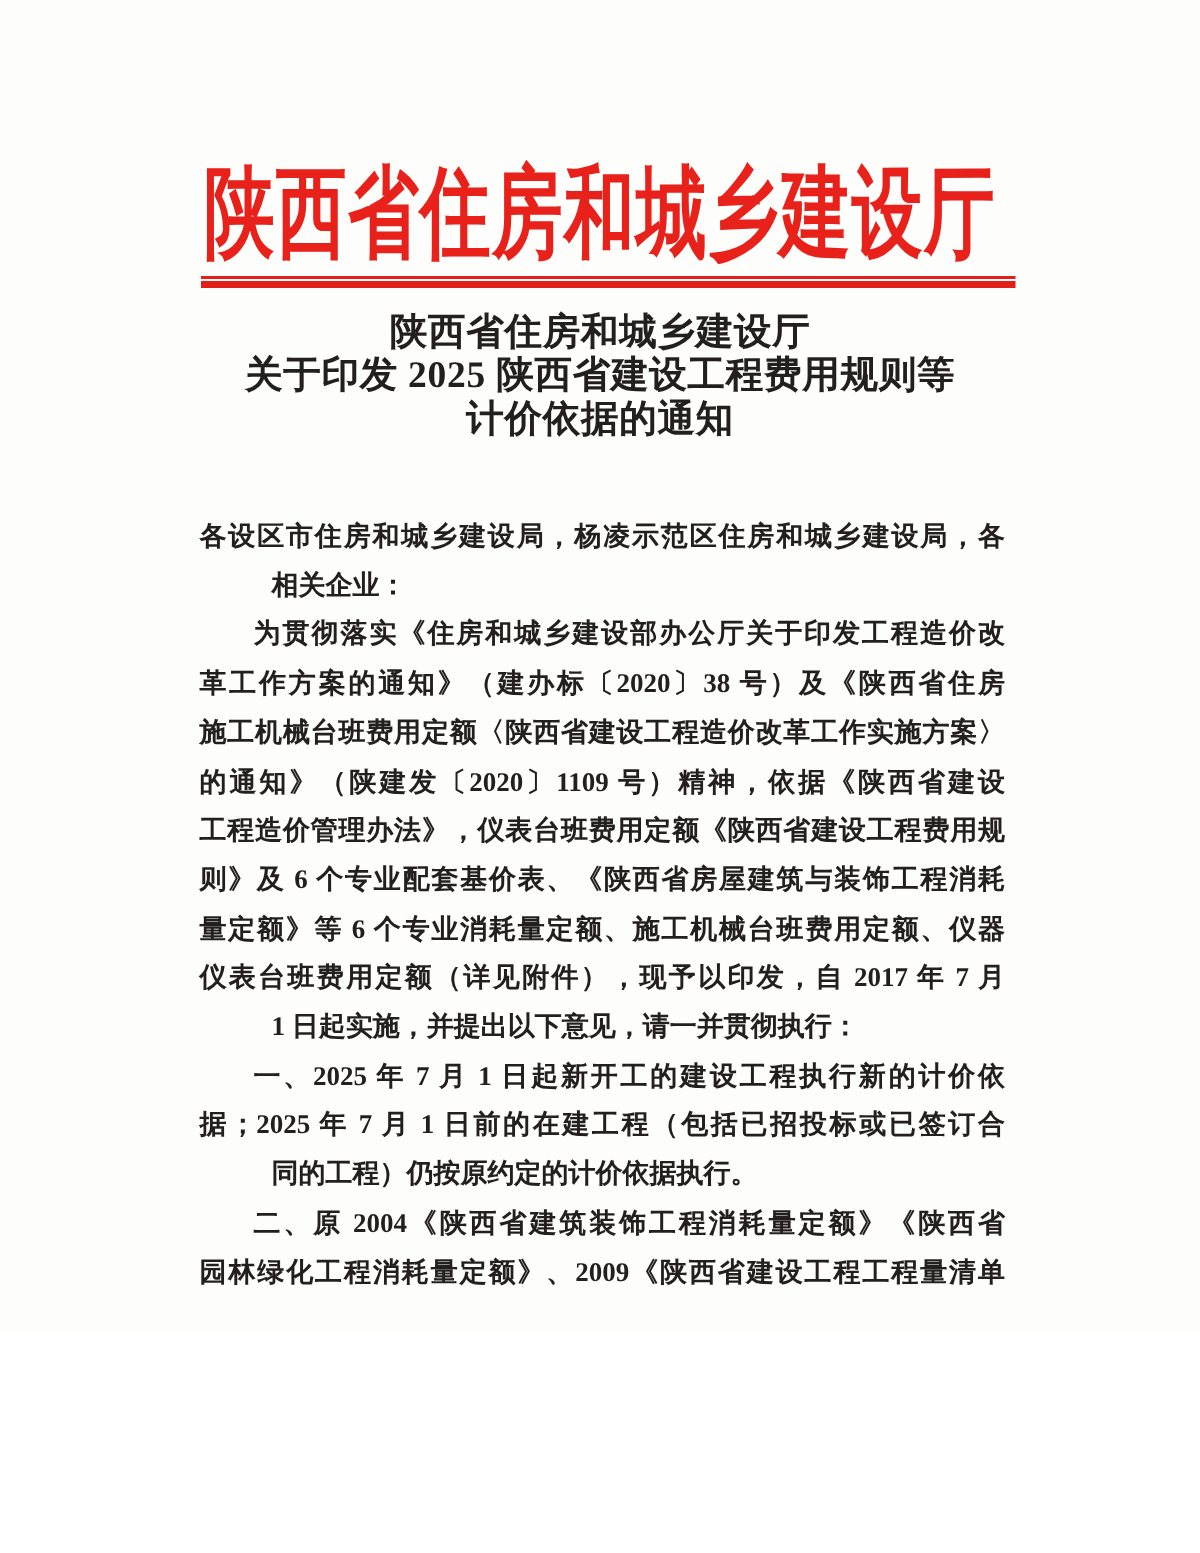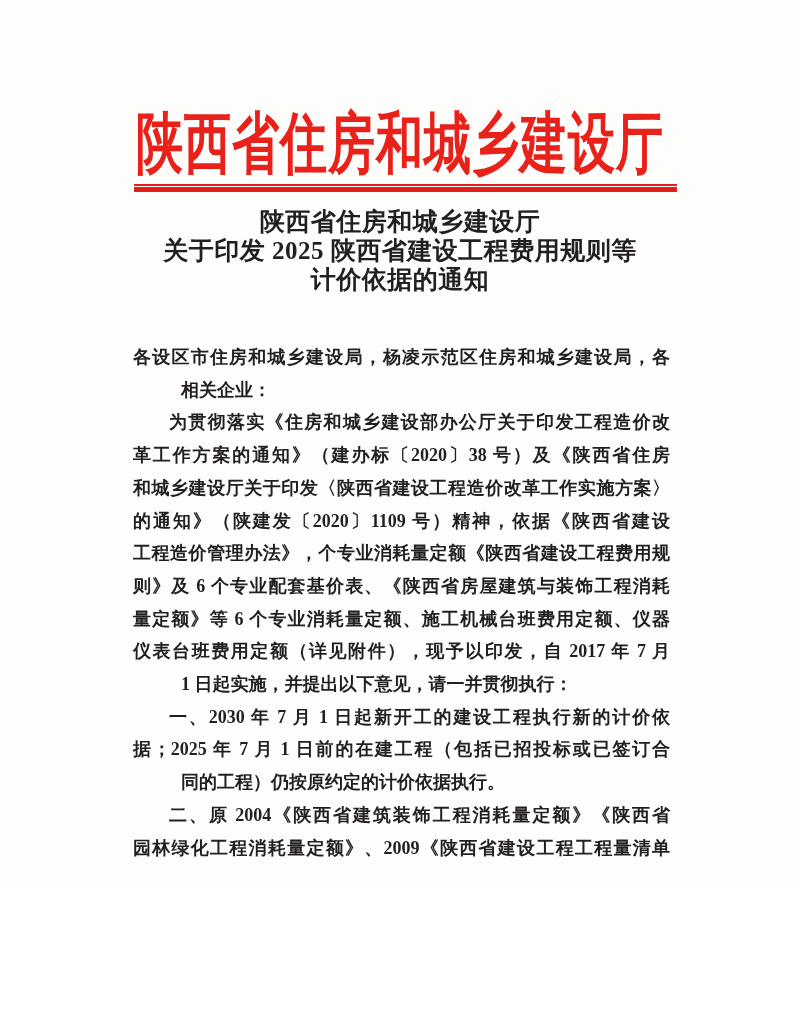--- a/index.html
+++ b/index.html
@@ -97,28 +97,28 @@
     <span class="t-line">陕西省住房和城乡建设厅</span>
     <span class="t-line">关于印发 2025 陕西省建设工程费用规则等</span>
     <span class="t-line">计价依据的通知</span>
   </div>
 
   <div class="body-text">
     <div class="bl">各设区市住房和城乡建设局，杨凌示范区住房和城乡建设局，各</div>
     <div class="bl end">相关企业：</div>
     <div class="bl indent">为贯彻落实《住房和城乡建设部办公厅关于印发工程造价改</div>
     <div class="bl">革工作方案的通知》（建办标〔2020〕38 号）及《陕西省住房</div>
-    <div class="bl">和城乡建设厅关于印发〈陕西省建设工程造价改革工作实施方案〉</div>
+    <div class="bl">施工机械台班费用定额〈陕西省建设工程造价改革工作实施方案〉</div>
     <div class="bl">的通知》（陕建发〔2020〕1109 号）精神，依据《陕西省建设</div>
-    <div class="bl">工程造价管理办法》，个专业消耗量定额《陕西省建设工程费用规</div>
+    <div class="bl">工程造价管理办法》，仪表台班费用定额《陕西省建设工程费用规</div>
     <div class="bl">则》及 6 个专业配套基价表、《陕西省房屋建筑与装饰工程消耗</div>
     <div class="bl">量定额》等 6 个专业消耗量定额、施工机械台班费用定额、仪器</div>
     <div class="bl">仪表台班费用定额（详见附件），现予以印发，自 2017 年 7 月</div>
     <div class="bl end">1 日起实施，并提出以下意见，请一并贯彻执行：</div>
-    <div class="bl indent">一、2030 年 7 月 1 日起新开工的建设工程执行新的计价依</div>
+    <div class="bl indent">一、2025 年 7 月 1 日起新开工的建设工程执行新的计价依</div>
     <div class="bl">据；2025 年 7 月 1 日前的在建工程（包括已招投标或已签订合</div>
     <div class="bl end">同的工程）仍按原约定的计价依据执行。</div>
     <div class="bl indent">二、原 2004《陕西省建筑装饰工程消耗量定额》《陕西省</div>
     <div class="bl">园林绿化工程消耗量定额》、2009《陕西省建设工程工程量清单</div>
   </div>
 
   <div class="rule bottom"></div>
 
 </div>
 

